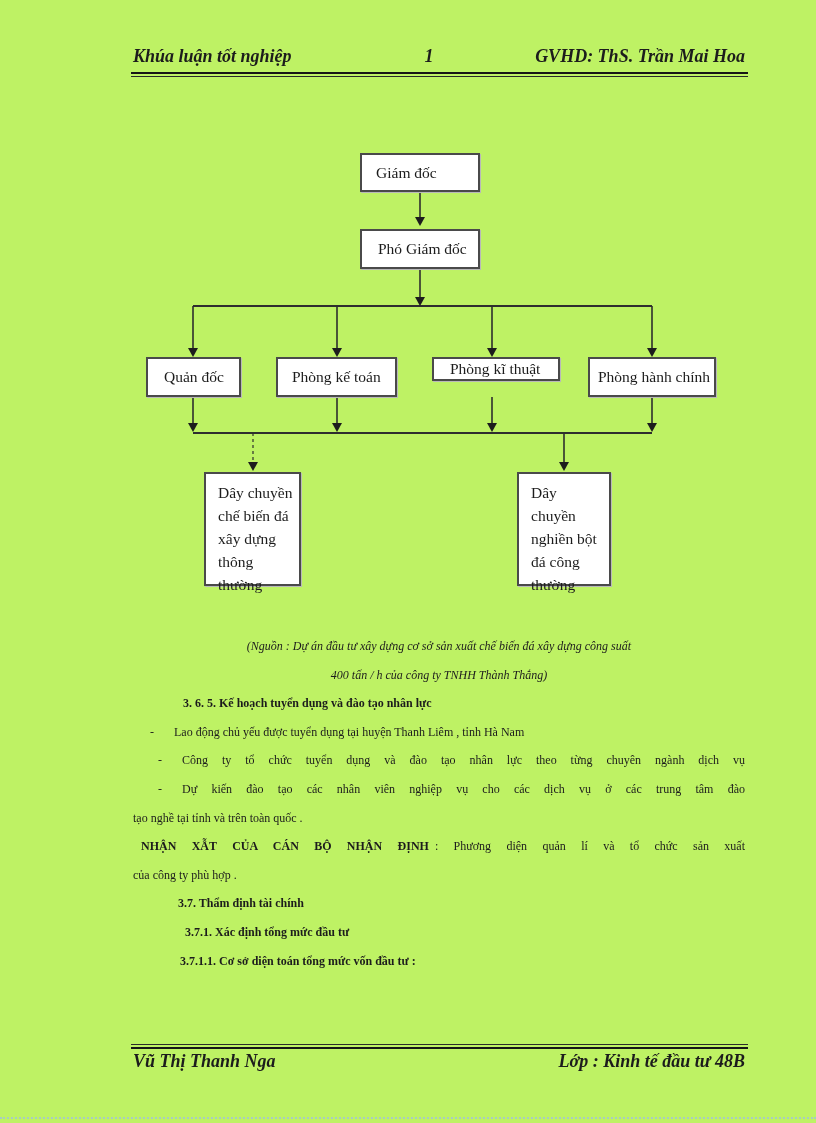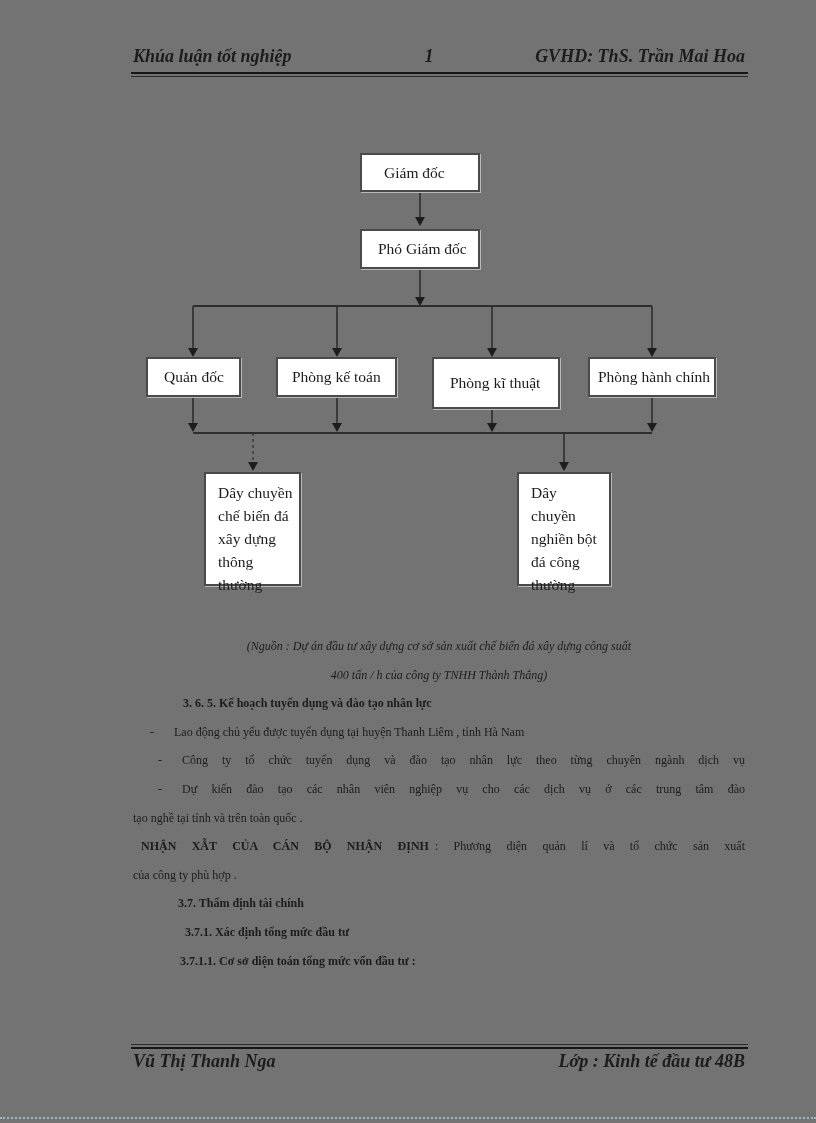--- a/index.html
+++ b/index.html
@@ -1,17 +1,17 @@
 <!DOCTYPE html>
 <html><head>
 <meta charset="utf-8">
 <style>
   html,body{margin:0;padding:0;background:#ffffff;}
   .page{
-    position:relative;width:816px;height:1123px;background:#737373;
+    position:relative;width:816px;height:1123px;background:#bef264;
     font-family:"Liberation Serif","DejaVu Serif",serif;color:#1c1c1c;
     overflow:hidden;
   }
   
   .hdr-row{
     position:absolute;left:133px;top:46px;width:612px;
     display:flex;justify-content:space-between;align-items:baseline;
     font-size:18px;font-weight:bold;font-style:italic;
   }
   .hdr-row .center{position:absolute;left:0;right:20px;text-align:center;}
@@ -28,25 +28,25 @@
   }
   
   .diagram{position:absolute;left:0;top:0;width:816px;height:620px;}
   .diagram svg{position:absolute;left:0;top:0;}
   .dbox{
     position:absolute;background:#ffffff;border:2px solid #4a4a4a;
     box-shadow:1px 1px 0 #b9b9b9;box-sizing:border-box;
     font-size:15.5px;line-height:22px;
     display:flex;align-items:center;
   }
-  .b-giamdoc   {left:360px;top:153px;width:120px;height:39px;padding-left:22px;}
+  .b-giamdoc   {left:360px;top:153px;width:120px;height:39px;padding-left:14px;}
   .b-phogiamdoc{left:360px;top:229px;width:120px;height:40px;padding-left:16px;}
   .b-quandoc   {left:146px;top:357px;width:95px;height:40px;padding-left:16px;}
   .b-ketoan    {left:276px;top:357px;width:121px;height:40px;padding-left:14px;}
-  .b-kithuat   {left:432px;top:357px;width:128px;height:52px;padding-left:16px;}
+  .b-kithuat   {left:432px;top:357px;width:128px;height:24px;padding-left:16px;}
   .b-hanhchinh {left:588px;top:357px;width:128px;height:40px;padding-left:8px;}
   .b-line1, .b-line2{
     align-items:flex-start;padding:7px 6px 0 12px;line-height:23px;
   }
   .b-line1{left:204px;top:472px;width:97px;height:114px;}
   .b-line2{left:517px;top:472px;width:94px;height:114px;}
   
   .textblock{position:absolute;left:133px;top:632px;width:612px;font-size:12px;}
   .tline{line-height:28.6px;height:28.6px;white-space:nowrap;}
   .caption{font-style:italic;text-align:center;}

